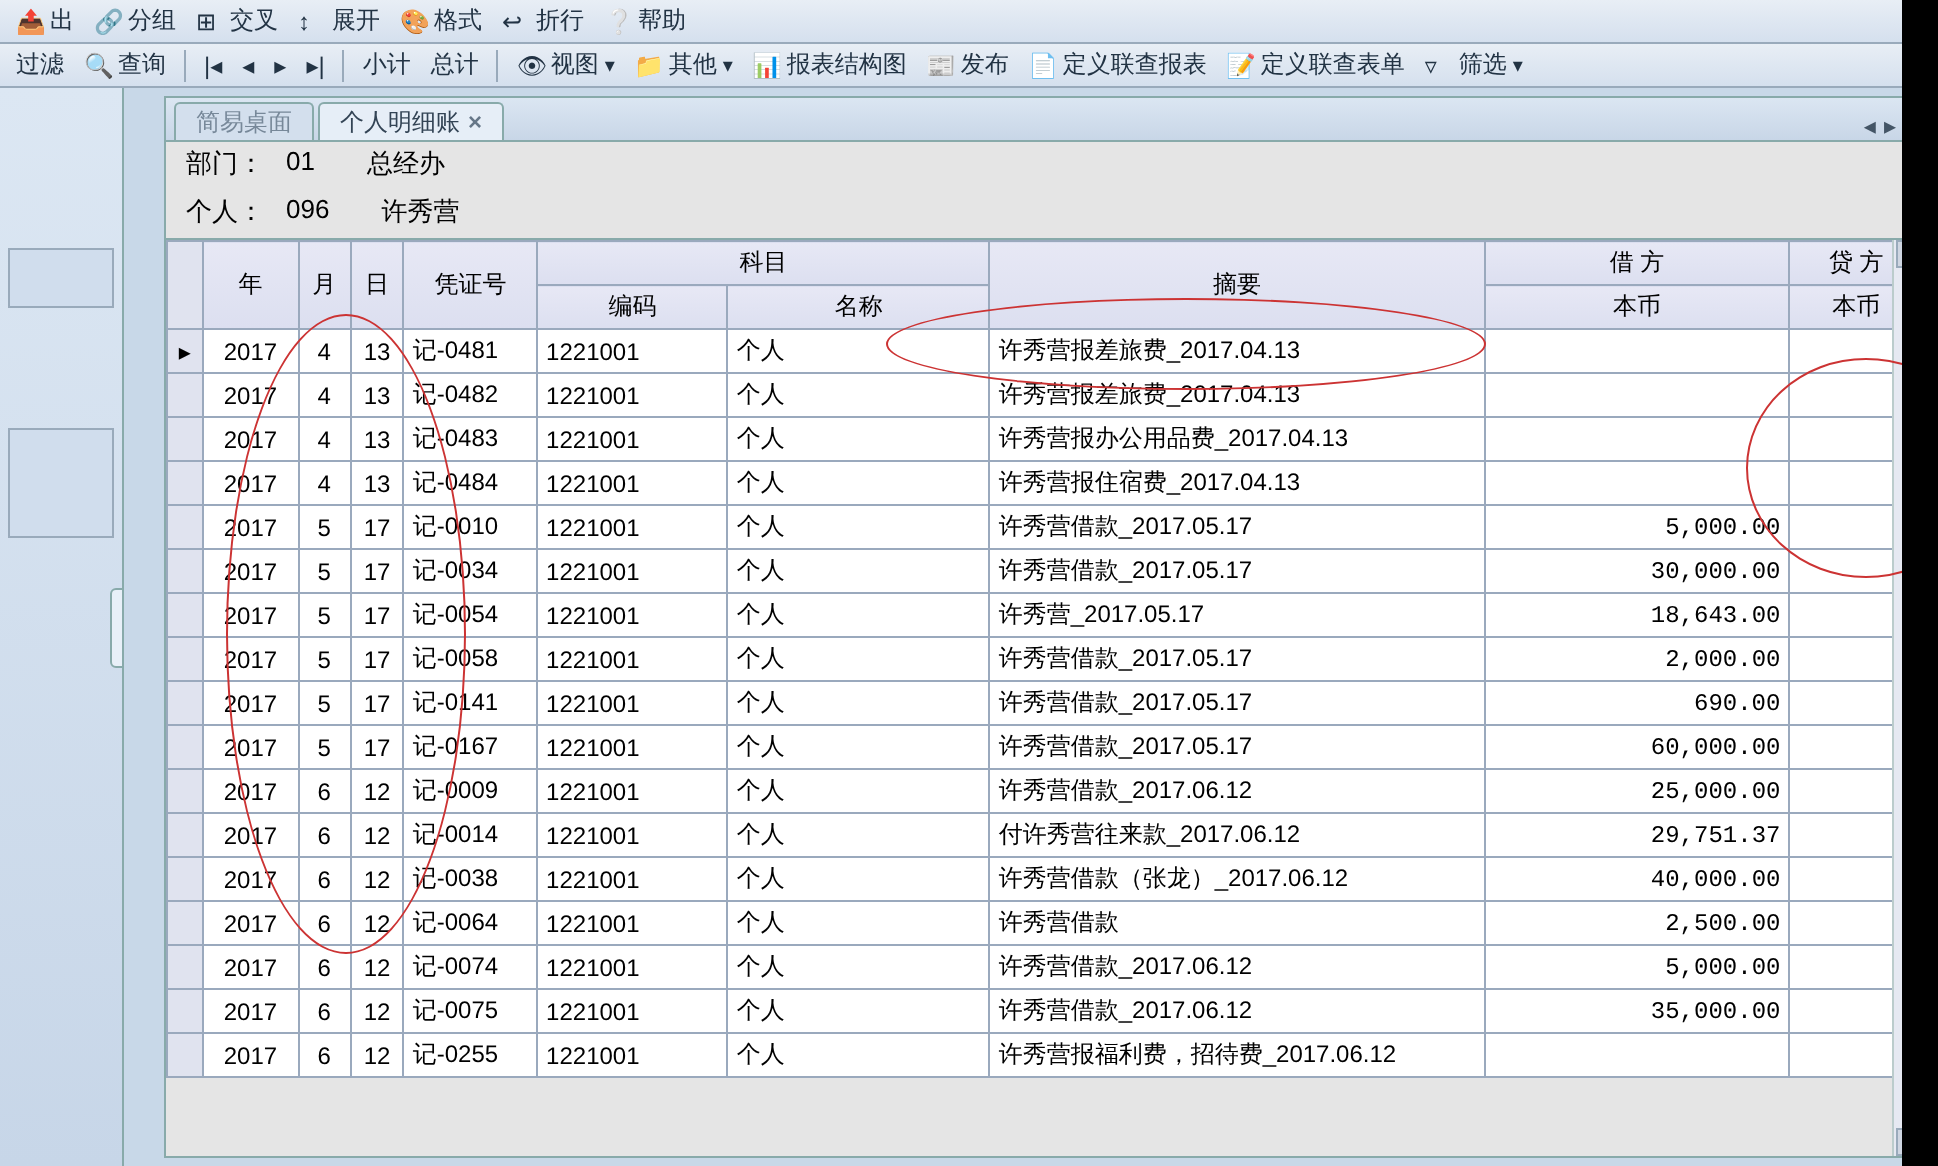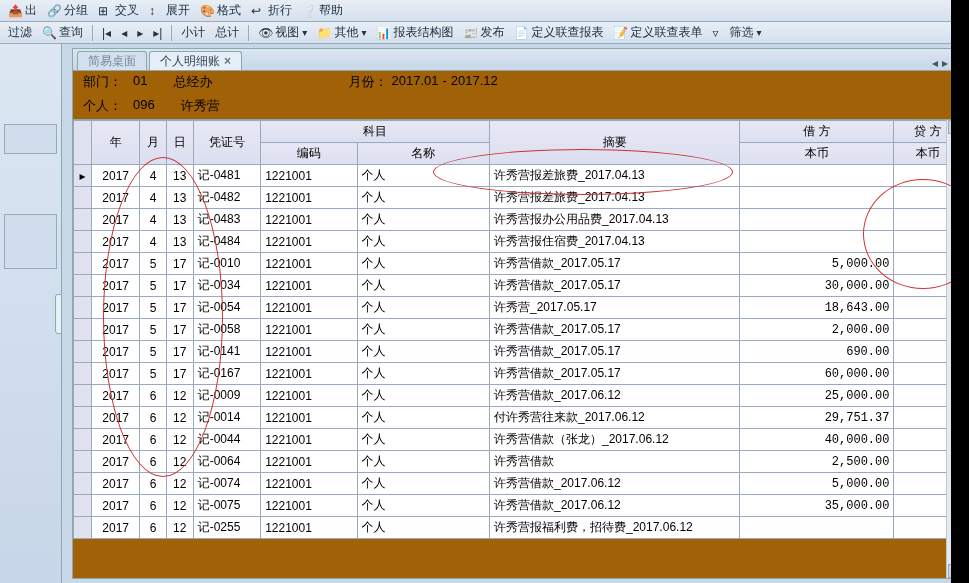--- a/index.html
+++ b/index.html
@@ -55,23 +55,23 @@
   height:30px;
 }
 .leftstub2 {
   background:#d0dded;
   border:1px solid #9ab;
   margin:60px 4px 4px 4px;
   height:55px;
 }
 .content {
   flex:1;
-  background:#a16207;
+  background:#e5e5e5;
   border:1px solid #8aa;
-  margin:4px 6px 4px 10px;
+  margin:4px 6px 4px 20px;
   display:flex;
   flex-direction:column;
   position:relative;
 }
 .tabs {
   background: linear-gradient(#dbe6f2,#c8d6e7);
   display:flex;
   align-items:flex-end;
   height:22px;
   padding:0 4px;
@@ -266,26 +266,20 @@
       </div>
     </div>
 
     <div class="report">
       <div class="report-meta">
         <div class="meta-col">
           <span class="meta-label">部门：</span>
           <span>01</span>
         </div>
         <span>总经办</span>
-        <div class="meta-col" style="margin-left:110px">
-          <span>月份：</span>
-          <span>2017.01</span>
-          <span>-</span>
-          <span>2017.12</span>
-        </div>
       </div>
       <div class="report-meta">
         <div class="meta-col">
           <span class="meta-label">个人：</span>
           <span>096</span>
         </div>
         <span>许秀营</span>
       </div>
 
       <div class="gridwrap">
@@ -452,21 +446,21 @@
                 <td>个人</td>
                 <td>付许秀营往来款_2017.06.12</td>
                 <td class="num">29,751.37</td>
                 <td class="num"></td>
               </tr>
               <tr>
                 <td class="rowptr"></td>
                 <td class="ctr">2017</td>
                 <td class="ctr">6</td>
                 <td class="ctr">12</td>
-                <td>记-0044</td>
+                <td>记-0038</td>
                 <td>1221001</td>
                 <td>个人</td>
                 <td>许秀营借款（张龙）_2017.06.12</td>
                 <td class="num">40,000.00</td>
                 <td class="num"></td>
               </tr>
               <tr>
                 <td class="rowptr"></td>
                 <td class="ctr">2017</td>
                 <td class="ctr">6</td>

